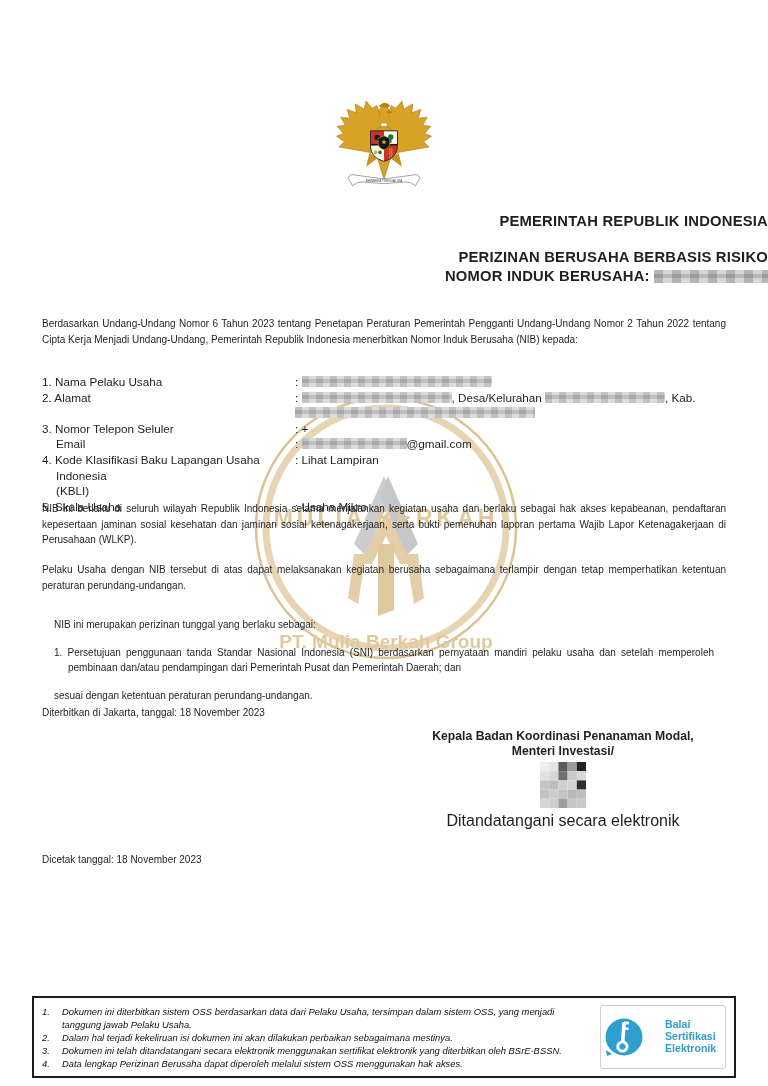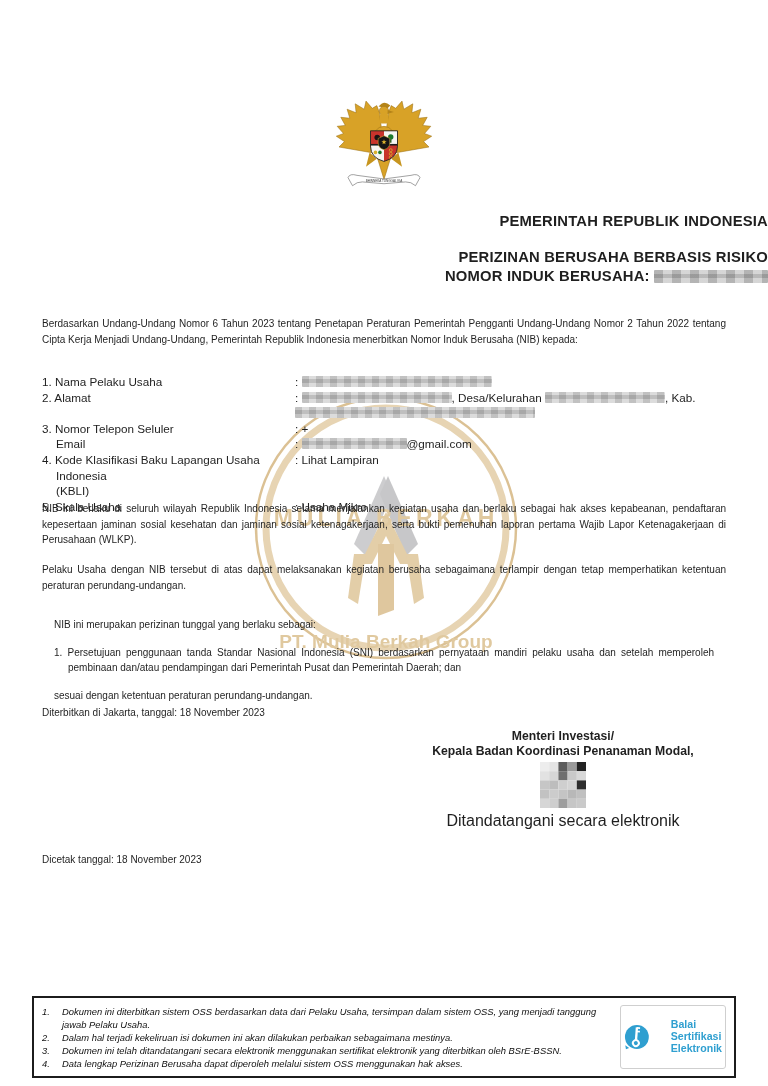--- a/index.html
+++ b/index.html
@@ -54,21 +54,21 @@
   .printed { top:852px; left:42px; right:42px; text-align:left; }
 
   .footer-box {
     top:996px; left:32px; right:32px; height:82px;
     border:2px solid #1c1c1c; box-sizing:border-box;
     display:flex; align-items:center; padding:4px 8px 4px 8px; background:#fff;
   }
   .notes { flex:1; font-style:italic; font-size:9.4px; line-height:13px; color:#101010; padding-right:14px; }
   .note-row { display:grid; grid-template-columns:20px 1fr; }
   .logo-box {
-    width:106px; height:64px; border:1px solid #cfcfcf; border-radius:3px;
+    width:126px; height:64px; border:1px solid #cfcfcf; border-radius:3px;
     display:flex; align-items:center; gap:21px; padding:3px; box-sizing:border-box; background:#fff;
   }
   .logo-text { font-weight:bold; font-size:10.6px; line-height:11.8px; font-style:normal; }
 </style>
 </head>
 <body>
 
 <div id="page">
 
   <svg id="watermark" width="272" height="272" viewBox="0 0 272 272">
@@ -173,22 +173,22 @@
 
     <div class="abs body-text single">
       <p>NIB ini merupakan perizinan tunggal yang berlaku sebagai:</p>
       <p class="hang"><span>1.</span> <span>Persetujuan penggunaan tanda Standar Nasional Indonesia (SNI) berdasarkan pernyataan mandiri pelaku usaha dan setelah memperoleh pembinaan dan/atau pendampingan dari Pemerintah Pusat dan Pemerintah Daerah; dan</span></p>
       <p>sesuai dengan ketentuan peraturan perundang-undangan.</p>
     </div>
 
     <div class="abs body-text issued">Diterbitkan di Jakarta, tanggal: 18 November 2023</div>
 
     <div class="abs sig">
+      <div>Kepala Badan Koordinasi Penanaman Modal,</div>
       <div>Menteri Investasi/</div>
-      <div>Kepala Badan Koordinasi Penanaman Modal,</div>
       <svg class="sig-pixels" viewBox="0 0 50 50">
         <rect x="0" y="0" width="10" height="10" fill="#ededed"></rect>
           <rect x="10" y="0" width="10" height="10" fill="#e4e4e4"></rect>
           <rect x="20" y="0" width="10" height="10" fill="#5c5c5c"></rect>
           <rect x="30" y="0" width="10" height="10" fill="#9a9a9a"></rect>
           <rect x="40" y="0" width="10" height="10" fill="#232323"></rect>
         <rect x="0" y="10" width="10" height="10" fill="#e2e2e2"></rect>
           <rect x="10" y="10" width="10" height="10" fill="#d6d6d6"></rect>
           <rect x="20" y="10" width="10" height="10" fill="#6f6f6f"></rect>
           <rect x="30" y="10" width="10" height="10" fill="#c9c9c9"></rect>

